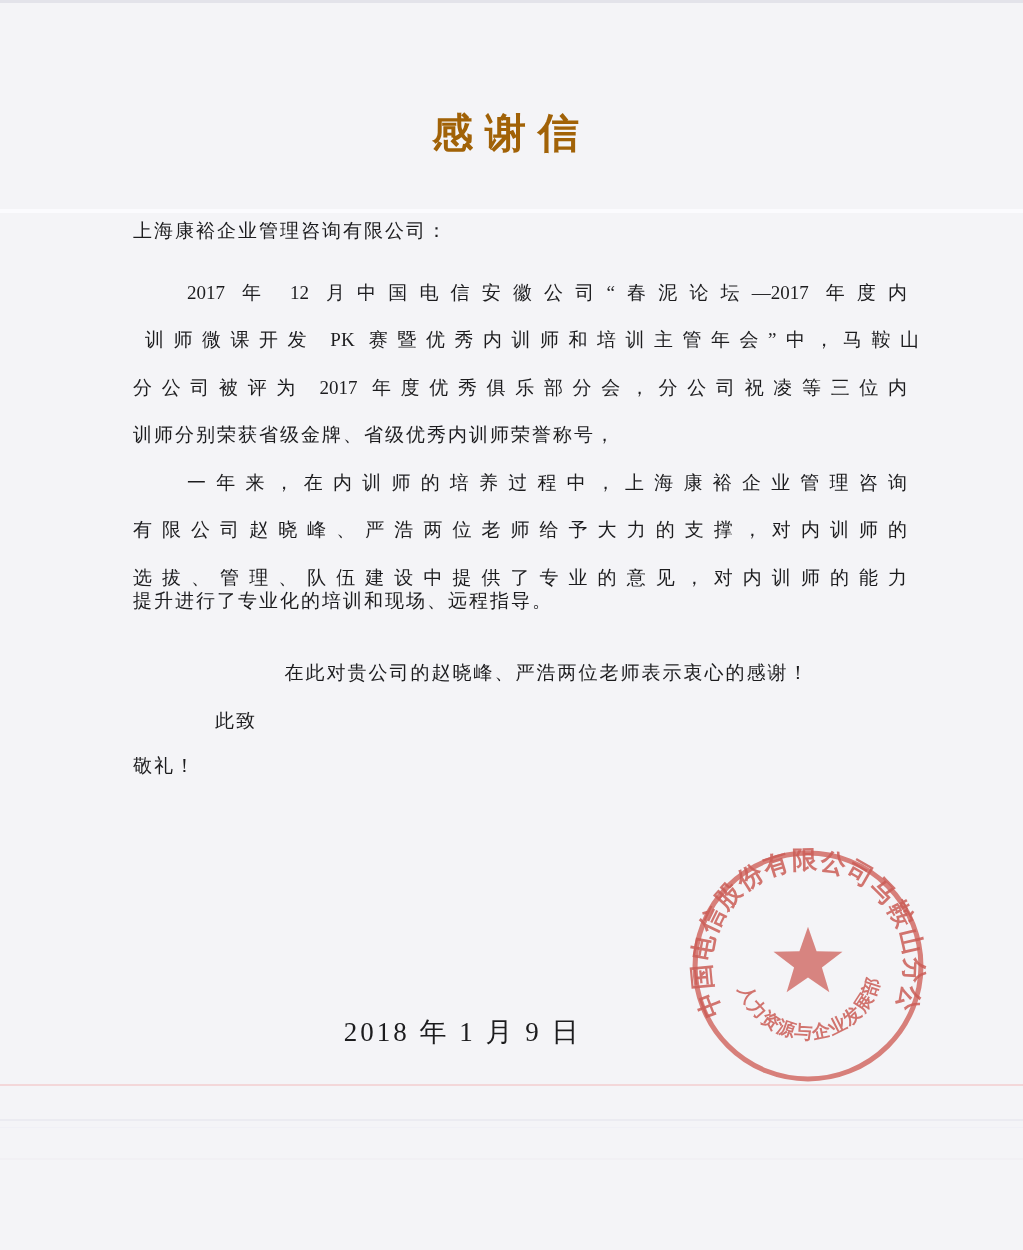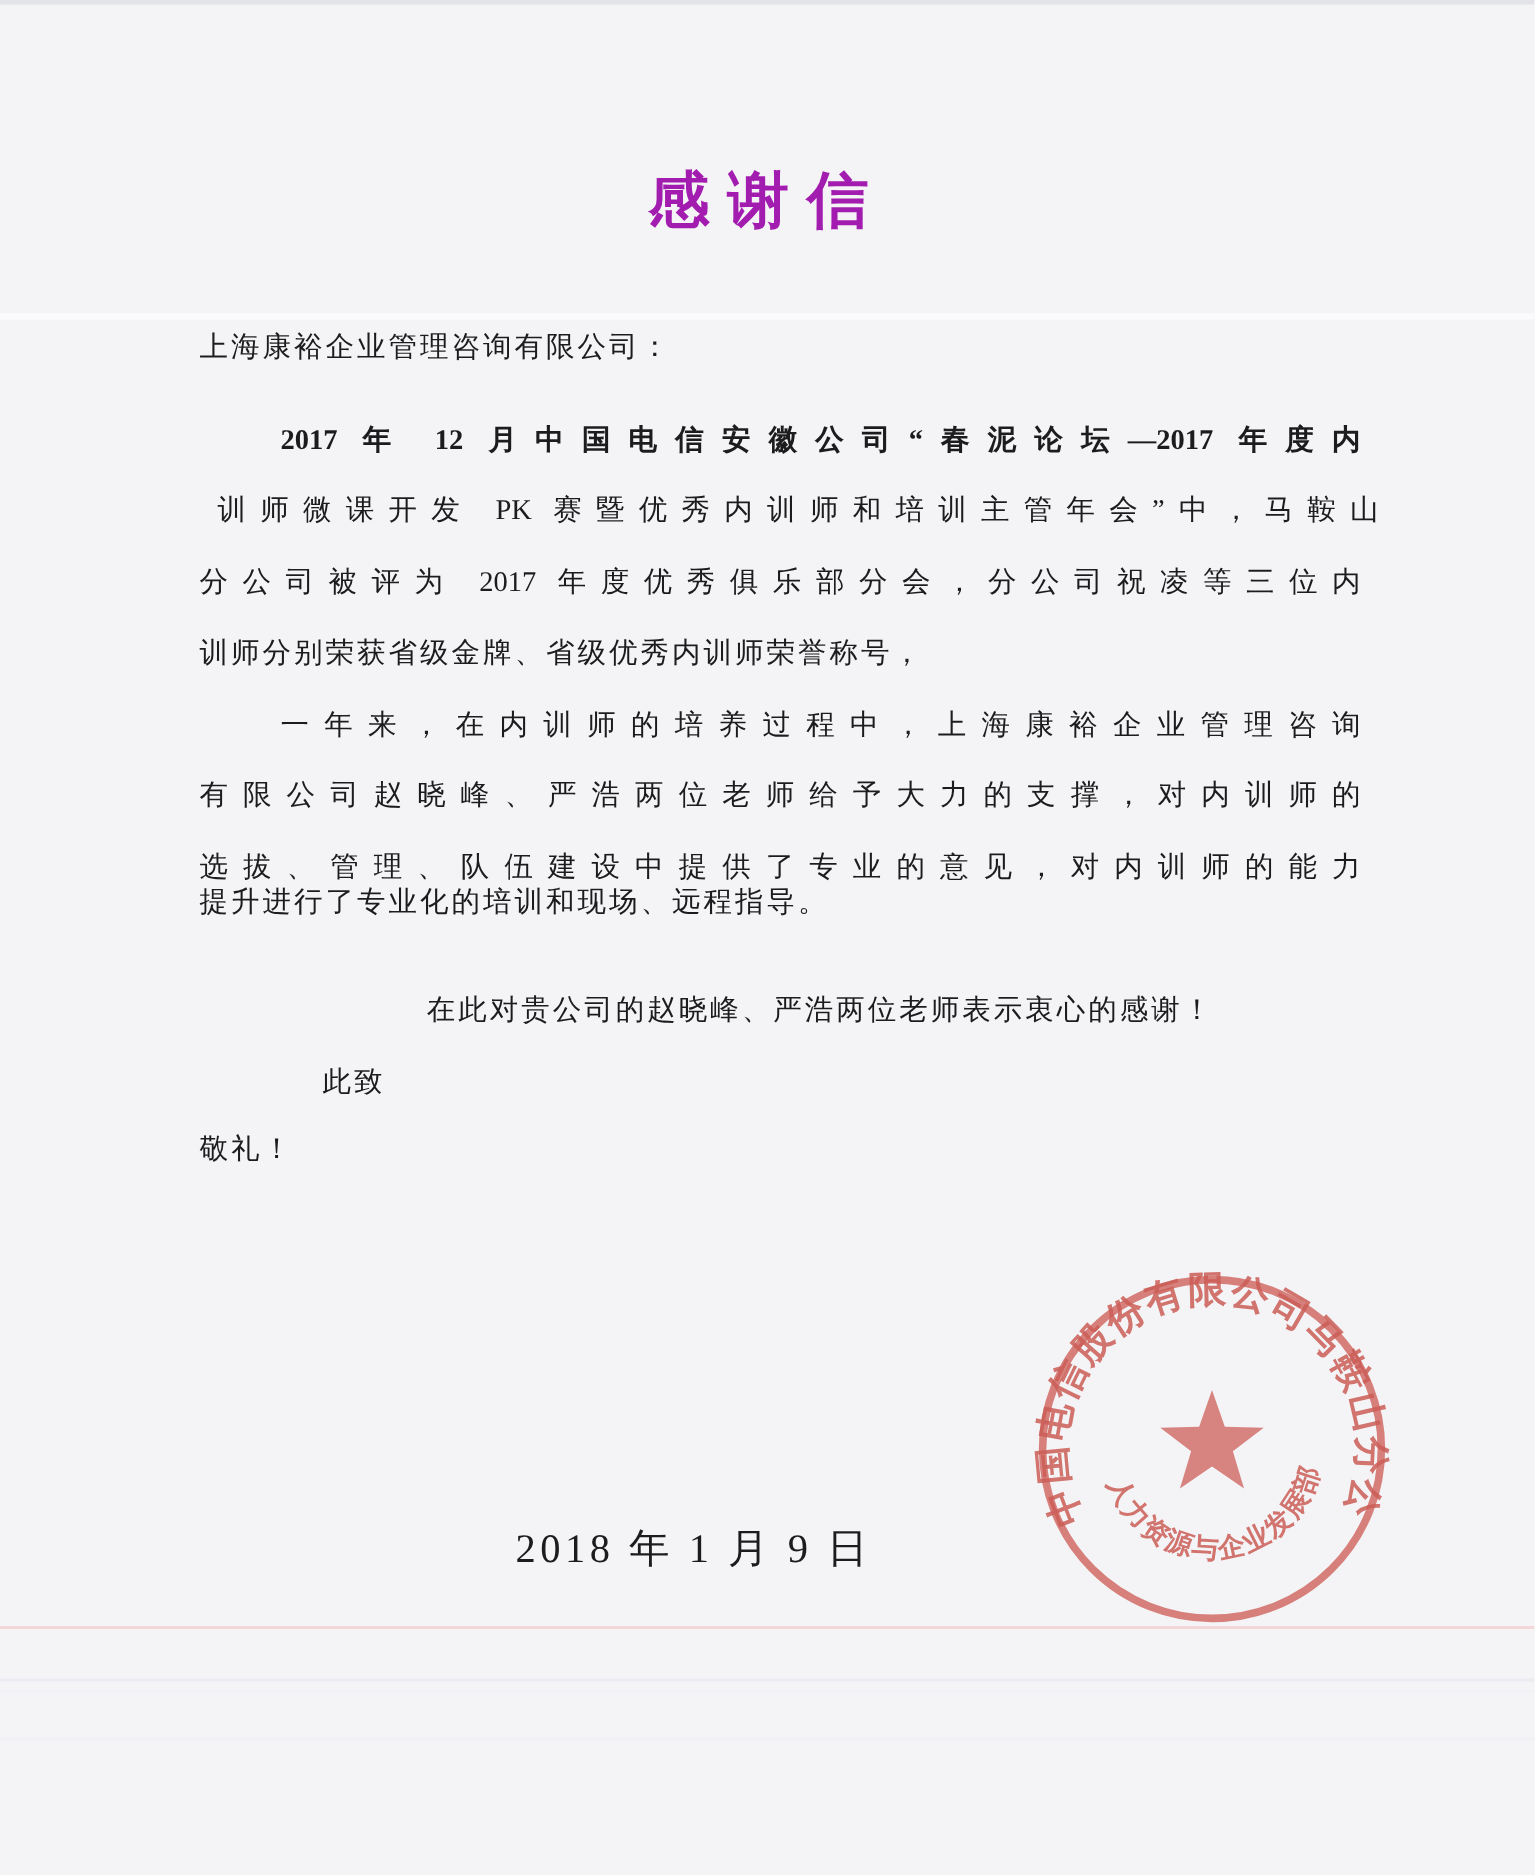--- a/index.html
+++ b/index.html
@@ -14,38 +14,38 @@
   .scan-band{position:absolute;left:0;width:1023px;pointer-events:none;}
   .band-1{top:209px;height:4px;background:#fbfbfe;}
   .band-2{top:1084px;height:2px;background:#f3d7d9;}
   .band-3{top:1119px;height:2px;background:#ebebf1;}
   .band-4{top:1127px;height:1px;background:#f0f0f6;}
   .band-5{top:1158px;height:2px;background:#f1f0f4;}
 
   .title{
     position:absolute;left:0;top:106px;width:1023px;
     text-align:center;font-size:41px;font-weight:bold;
-    letter-spacing:12px;color:#a21caf;
+    letter-spacing:12px;color:#a16207;
   }
   .body-block{
     position:absolute;left:133px;top:0;width:774px;
   }
   .line{
     position:absolute;left:0;width:774px;
     font-size:19px;letter-spacing:2px;white-space:nowrap;
   }
   .fill{
     white-space:normal;
     text-align:justify;text-align-last:justify;
     letter-spacing:0;
   }
   .indent{padding-left:54px;width:720px;text-align:center;}
   .indent3{padding-left:82px;}
   .salutation{top:218px;}
-  .l0{top:280px;font-weight:bold;} .l1{top:327px;margin-left:12px;} .l2{top:375px;} .l3{top:422px;}
+  .l0{top:280px;} .l1{top:327px;margin-left:12px;} .l2{top:375px;} .l3{top:422px;}
   .l4{top:470px;} .l5{top:517px;} .l6{top:565px;} .l7{top:588px;}
   .l8{top:660px;} .l9{top:708px;} .l10{top:753px;}
 
   .signature{
     position:absolute;top:952px;left:0;width:905px;
     text-align:right;font-size:27px;letter-spacing:2px;white-space:nowrap;
   }
   .date{
     position:absolute;top:1014px;left:0;width:893px;
     text-align:center;font-size:27px;letter-spacing:3px;white-space:nowrap;margin-left:16px;

